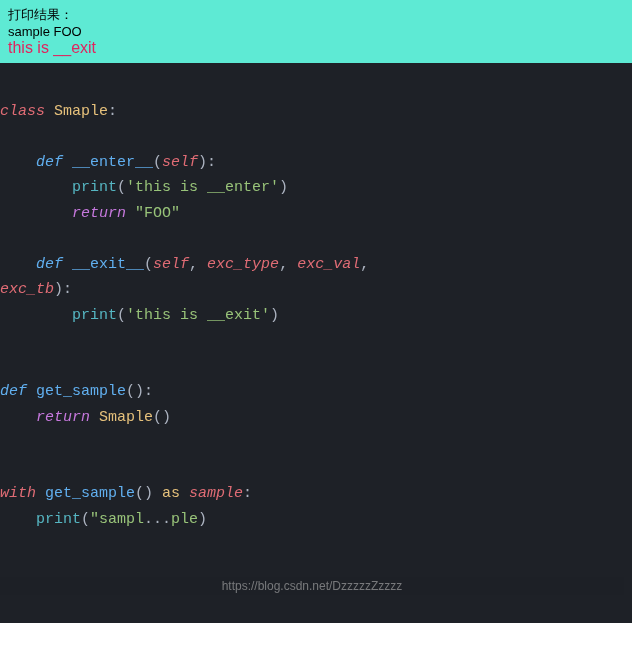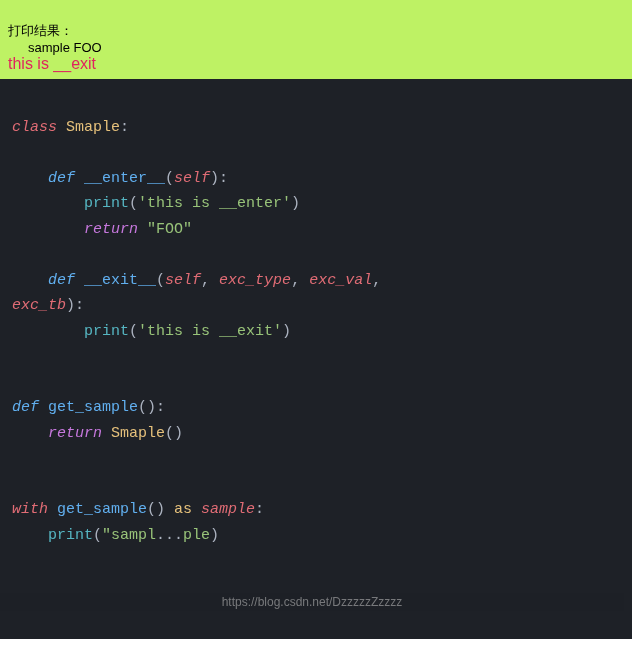--- a/index.html
+++ b/index.html
@@ -6,50 +6,49 @@
     body {
       font-family: 'Courier New', Courier, monospace;
       font-size: 14px;
       background: #fff;
       width: 632px;
       min-height: 661px;
     }
 
     
     #output-section {
-      background: #bef264;
-      padding: 22px 8px 6px 8px;
+      background: #5eead4;
+      padding: 6px 8px 6px 8px;
       border-bottom: none;
     }
     .output-label {
       color: #000;
       font-size: 13px;
       font-family: Arial, sans-serif;
     }
     .output-line-enter {
       color: #e0245e;
       font-size: 13px;
       font-family: Arial, sans-serif;
     }
     .output-line-sample {
       color: #000;
       font-size: 13px;
       font-family: Arial, sans-serif;
-      margin-left: 20px;
     }
     .output-line-exit {
       color: #e0245e;
       font-size: 16px;
       font-family: Arial, sans-serif;
     }
 
     
     #code-section {
       background: #1e2127;
-      padding: 10px 12px;
+      padding: 10px 0;
       min-height: 560px;
       position: relative;
     }
 
     .code-block {
       font-family: 'Courier New', Courier, monospace;
       font-size: 15px;
       line-height: 1.7;
       white-space: pre;
     }

